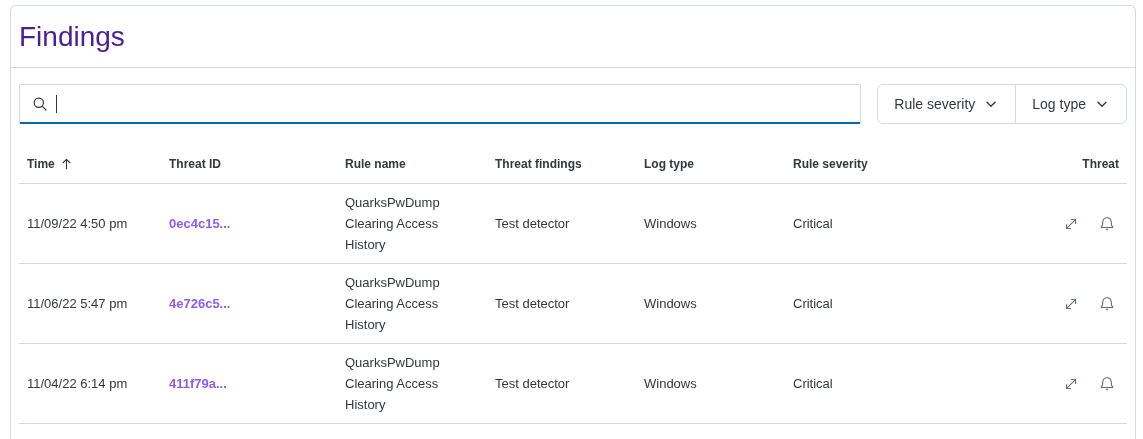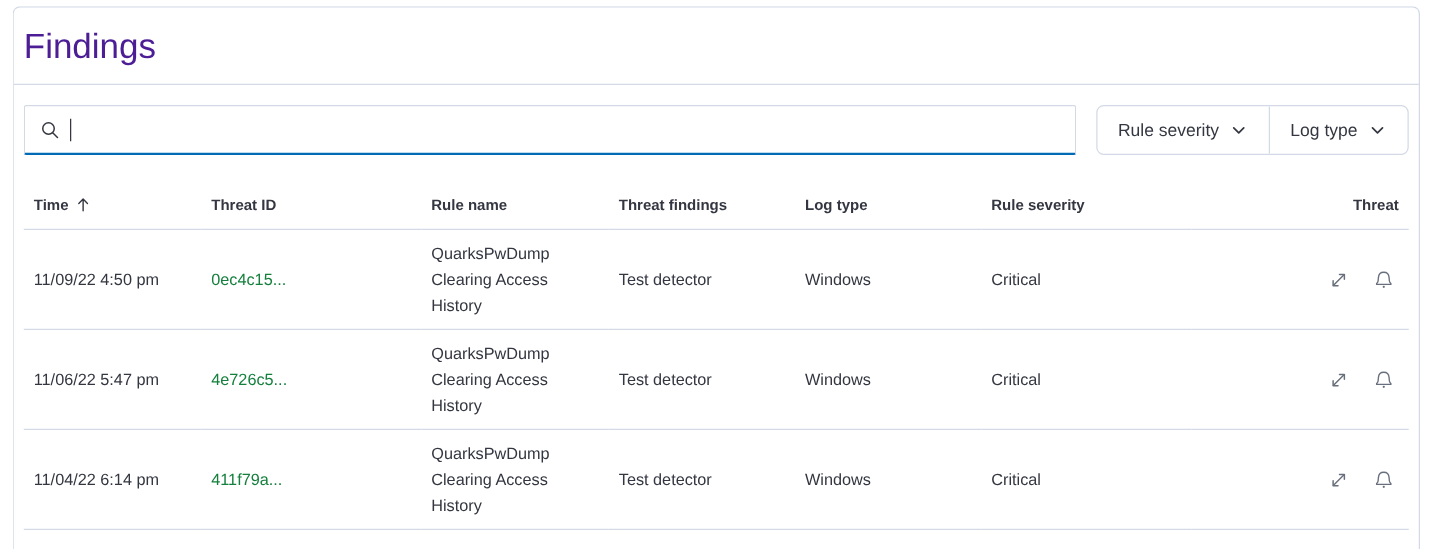--- a/index.html
+++ b/index.html
@@ -77,21 +77,21 @@
     vertical-align: middle; white-space: nowrap;
   }
   .findings-table th.actions-col { text-align: right; }
   .th-sort { display: inline-flex; align-items: center; gap: 4px; cursor: pointer; }
   .sort-arrow { display: inline-flex; color: #343741; }
   .findings-table td {
     font-size: 13px; line-height: 21px; color: #343741;
     padding: 8px; border-bottom: 1px solid #d3dae6;
     vertical-align: middle;
   }
-  .finding-link { color: #15803d; text-decoration: none; font-weight: 400; cursor: pointer; text-align: right; }
+  .finding-link { color: #8b5cf6; text-decoration: none; font-weight: 700; cursor: pointer; text-align: right; }
   .actions-cell { text-align: right; white-space: nowrap; }
   .icon-btn {
     display: inline-flex; align-items: center; justify-content: center;
     width: 24px; height: 24px;
     background: transparent; border: none; cursor: pointer;
     color: #69707d; border-radius: 4px; vertical-align: middle;
   }
   .icon-btn + .icon-btn { margin-left: 8px; }
   svg { display: block; }
 </style>

